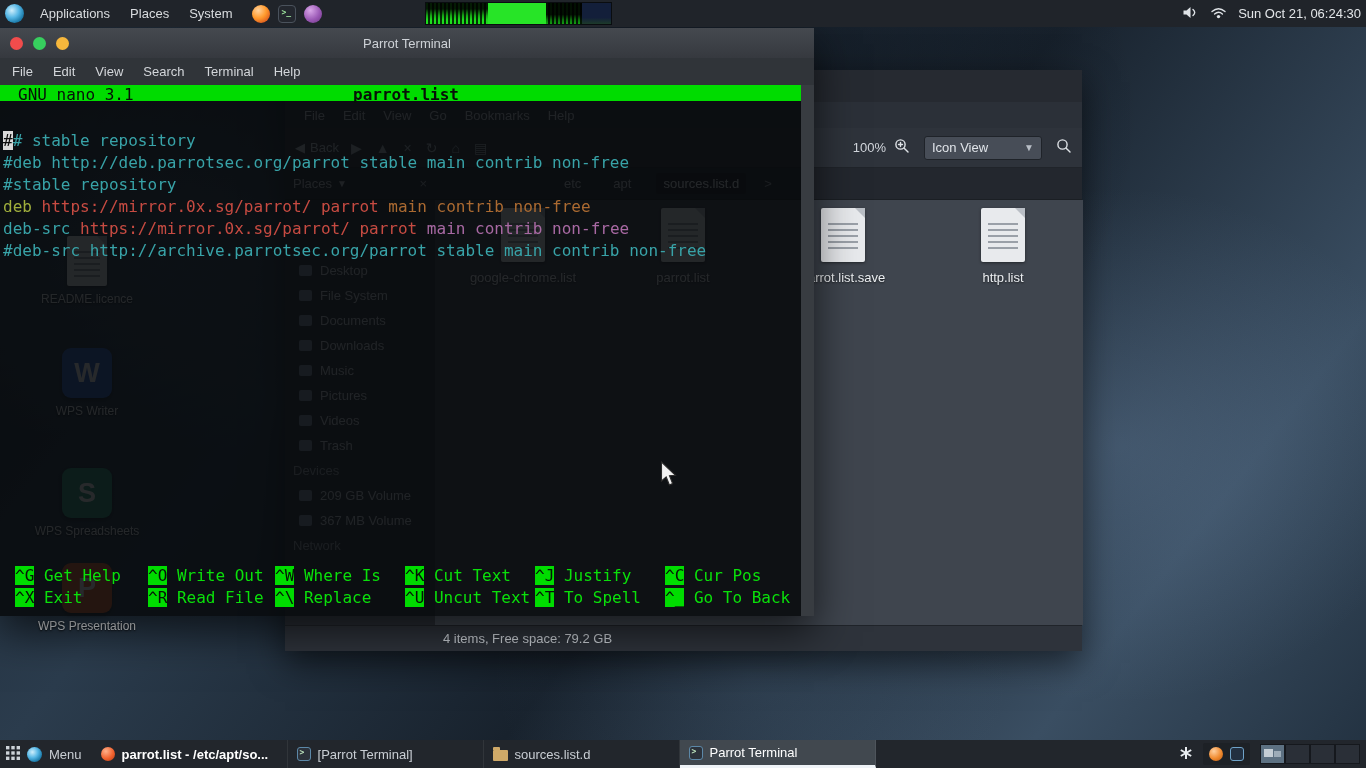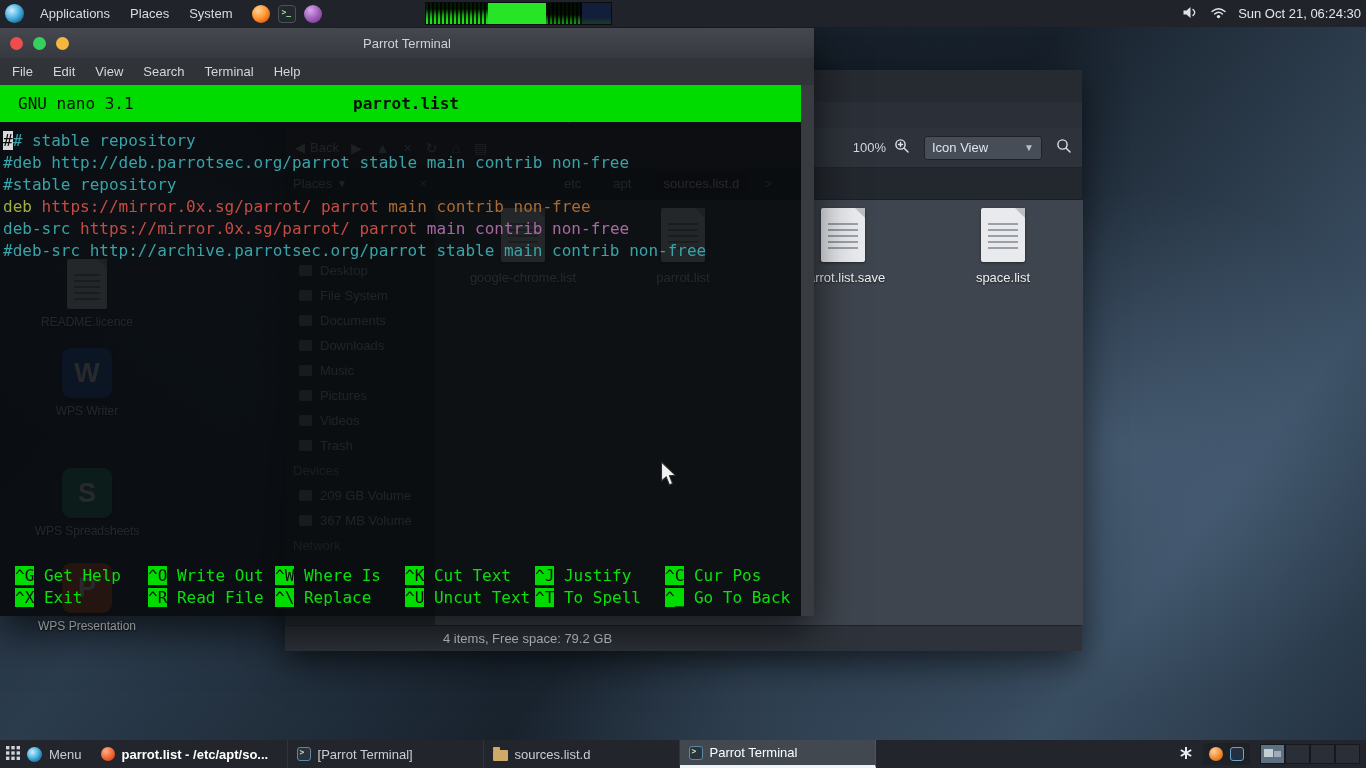--- a/index.html
+++ b/index.html
@@ -84,21 +84,21 @@
     box-shadow:0 16px 40px rgba(0,0,0,.65)}
   .term-titlebar{height:30px;background:linear-gradient(#45494f,#36393f);position:relative;display:flex;align-items:center;flex:0 0 auto}
   .tl-dot{width:13px;height:13px;border-radius:50%;margin-left:10px;z-index:2}
   .tl-red{background:#f14c4c}.tl-green{background:#37cf5e}.tl-yellow{background:#f6b73c}
   .term-title{position:absolute;left:0;right:0;text-align:center;color:#ced2d7;font-size:13px}
   .term-menubar{height:27px;background:#303439;display:flex;align-items:center;padding-left:2px;flex:0 0 auto}
   .term-menu-item{padding:0 10px;color:#d3d6da;font-size:13px}
   .term-body{flex:1;position:relative;background:rgba(7,9,12,.87);overflow:hidden;
     font-family:"DejaVu Sans Mono",monospace;font-size:16px}
   .term-scroll{position:absolute;top:0;right:0;width:13px;height:100%;background:#383c41}
-  .nano-header{height:37px;margin-right:2px;display:grid;grid-template-columns:1fr auto 1fr;align-items:center;
+  .nano-header{height:16px;margin-right:2px;display:grid;grid-template-columns:1fr auto 1fr;align-items:center;
     background:#00dc00;color:#071007}
   .nano-header .lft{padding-left:18px;justify-self:start}
   .nano-header .fil{font-weight:bold}
   .nano-lines{position:absolute;top:46px;left:3px;right:16px}
   .nano-line{height:22px;white-space:pre}
   .nano-cursor{background:#d9d9d9;color:#0d0d0d}
   .nano-status{position:absolute;left:0;right:13px;bottom:54px;text-align:center}
   .nano-status span{background:#00dc00;color:#071007;padding:0 2px}
   .nano-keys{position:absolute;left:15px;right:14px;bottom:6px;display:grid;
     grid-template-columns:133px 127px 130px 130px 130px 1fr}
@@ -135,21 +135,21 @@
   
   .mouse{position:absolute;left:660px;top:461px;z-index:40;pointer-events:none}
   svg .stroke{stroke:#dfe3e7;fill:none;stroke-width:1.4;stroke-linecap:round}
 </style>
 </head>
 <body>
 
 <div class="screen">
 
   <div id="desktop-icons">
-      <div class="dicon" style="left: 37px; top: 259px;">
+      <div class="dicon" style="left: 37px; top: 236px;">
         <div class="doc-ico"></div>
         <div class="dicon-label">README.licence</div>
       </div>
       <div class="dicon" style="left: 37px; top: 348px;">
         <div class="app-ico" style="background: rgb(52, 100, 200);">W</div>
         <div class="dicon-label">WPS Writer</div>
       </div>
       <div class="dicon" style="left: 37px; top: 468px;">
         <div class="app-ico" style="background: rgb(46, 154, 122);">S</div>
         <div class="dicon-label">WPS Spreadsheets</div>
@@ -271,21 +271,21 @@
           <div class="file-item">
             <div class="doc-ico"></div>
             <div class="file-label">parrot.list</div>
           </div>
           <div class="file-item">
             <div class="doc-ico"></div>
             <div class="file-label">parrot.list.save</div>
           </div>
           <div class="file-item">
             <div class="doc-ico"></div>
-            <div class="file-label">space.list</div>
+            <div class="file-label">http.list</div>
           </div>
         </div>
     </div>
     <div class="fm-statusbar">
       <span>4 items, Free space: 79.2 GB</span>
     </div>
   </div>
 
   <div class="term">
     <div class="term-titlebar">

